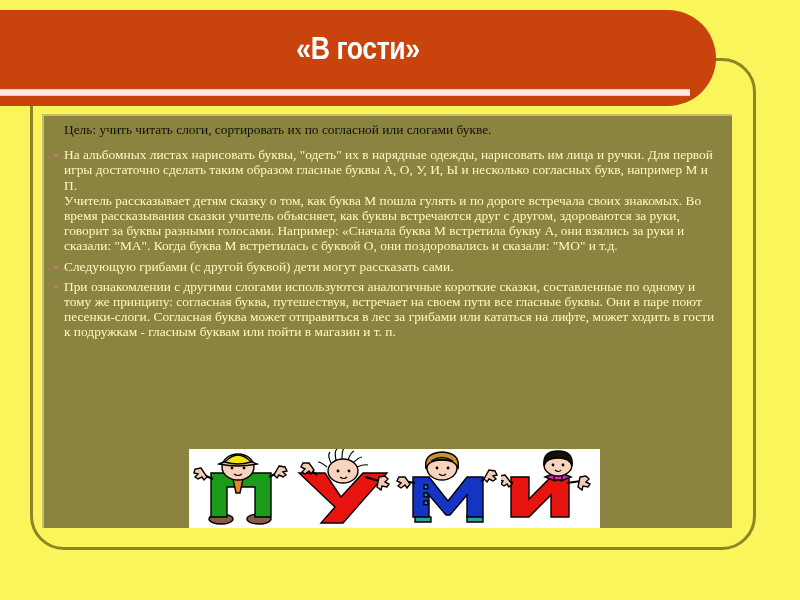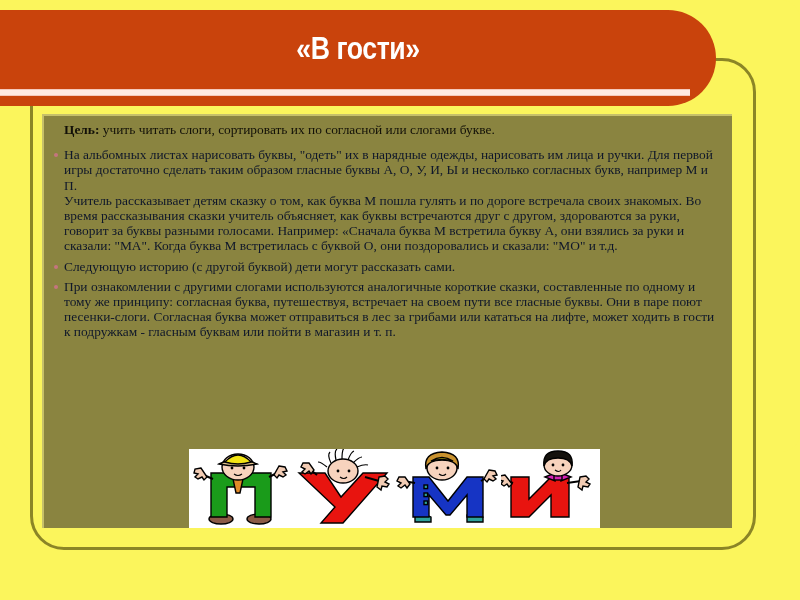--- a/index.html
+++ b/index.html
@@ -85,39 +85,39 @@
     background: #8a8440;
     border-left: 2px solid #c6c06a;
     border-top: 2px solid #c6c06a;
     box-sizing: border-box;
     z-index: 4;
     padding: 6px 10px 0 10px;
   }
 
   .para {
     position: relative;
-    color: #0f172a;
+    color: #fef9c3;
     font-family: "Liberation Serif", serif;
     font-size: 13.4px;
     line-height: 15.2px;
     margin: 0;
     padding: 0 0 0 10px;
     text-align: left;
   }
   .para.bulleted::before {
     content: "";
     position: absolute;
     left: 0px;
     top: 6px;
     width: 4px;
     height: 4px;
     border-radius: 50%;
     background: #c4757f;
   }
-  .para b { font-weight: bold; }
+  .para b { font-weight: normal; }
   .spacer-sm { height: 10px; }
   .spacer-xs { height: 5px; }
   .heading {
     font-weight: bold;
     font-size: 13.8px;
     padding-left: 10px;
     color: #121008;
     line-height: 17px;
   }
   .lead {
@@ -166,21 +166,21 @@
 
     <div class="spacer-sm"></div>
 
 
     <div class="para bulleted">На альбомных листах нарисовать буквы, "одеть" их в нарядные одежды, нарисовать им лица и ручки. Для первой игры достаточно сделать таким образом гласные буквы А, О, У, И, Ы и несколько согласных букв, например М и П.</div>
 
     <div class="para">Учитель рассказывает детям сказку о том, как буква М пошла гулять и по дороге встречала своих знакомых. Во время рассказывания сказки учитель объясняет, как буквы встречаются друг с другом, здороваются за руки, говорит за буквы разными голосами. Например: «Сначала буква М встретила букву А, они взялись за руки и сказали: "МА". Когда буква М встретилась с буквой О, они поздоровались и сказали: "МО" и т.д.</div>
 
     <div class="spacer-xs"></div>
 
-    <div class="para bulleted">Следующую историю (с другой буквой) дети могут рассказать сами.</div>
+    <div class="para bulleted">Следующую грибами (с другой буквой) дети могут рассказать сами.</div>
 
     <div class="spacer-xs"></div>
 
     <div class="para bulleted">При ознакомлении с другими слогами используются аналогичные короткие сказки, составленные по одному и тому же принципу: согласная буква, путешествуя, встречает на своем пути все гласные буквы. Они в паре поют песенки-слоги. Согласная буква может отправиться в лес за грибами или кататься на лифте, может ходить в гости к подружкам - гласным буквам или пойти в магазин и т. п.</div>
 
   </div>
 
   <div id="letters-image">
 
     <div class="letter-fig" style="left:0px;">

